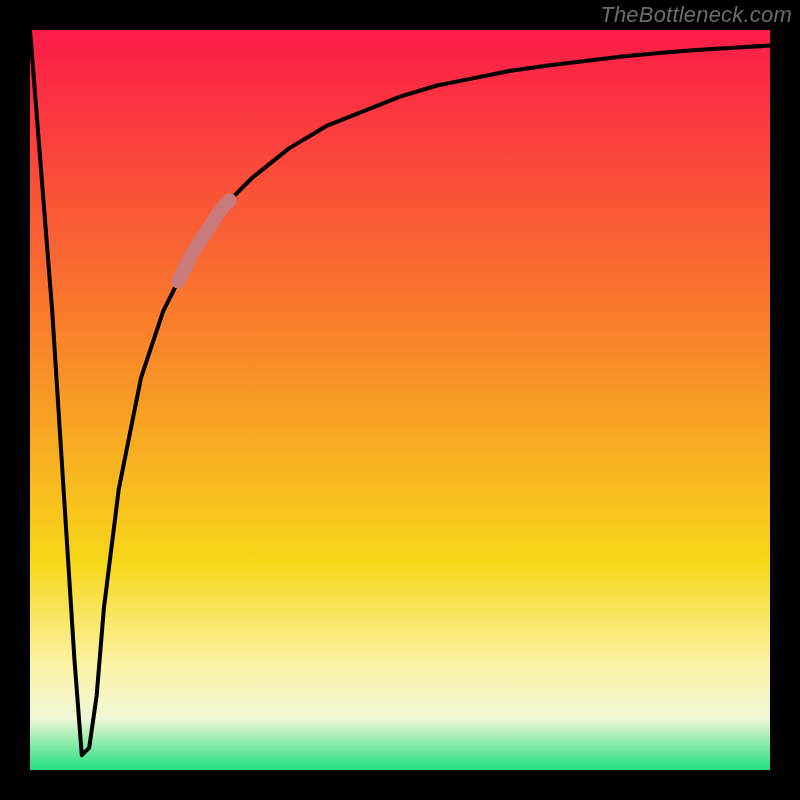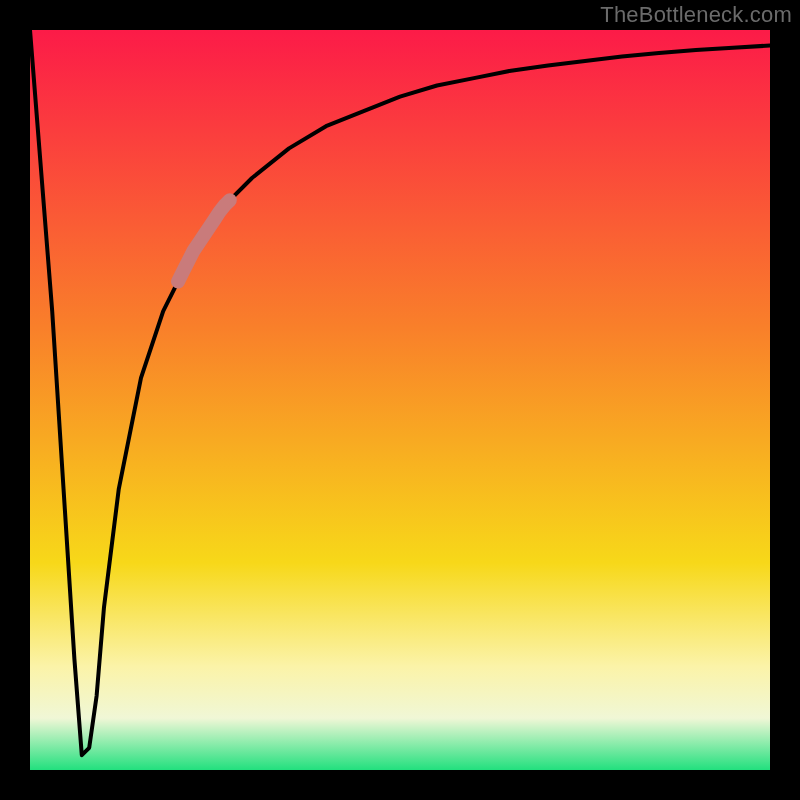--- a/index.html
+++ b/index.html
@@ -17,20 +17,21 @@
     height: 800px;
   }
   .attribution {
     position: absolute;
     top: 2px;
     right: 8px;
     color: #6b6b6b;
     font-size: 22px;
     font-weight: 500;
     letter-spacing: 0.2px;
+    font-style: italic;
   }
   svg {
     display: block;
   }
 </style>
 </head>
 <body>
 
 <div class="frame">
   <div class="attribution">TheBottleneck.com</div>

